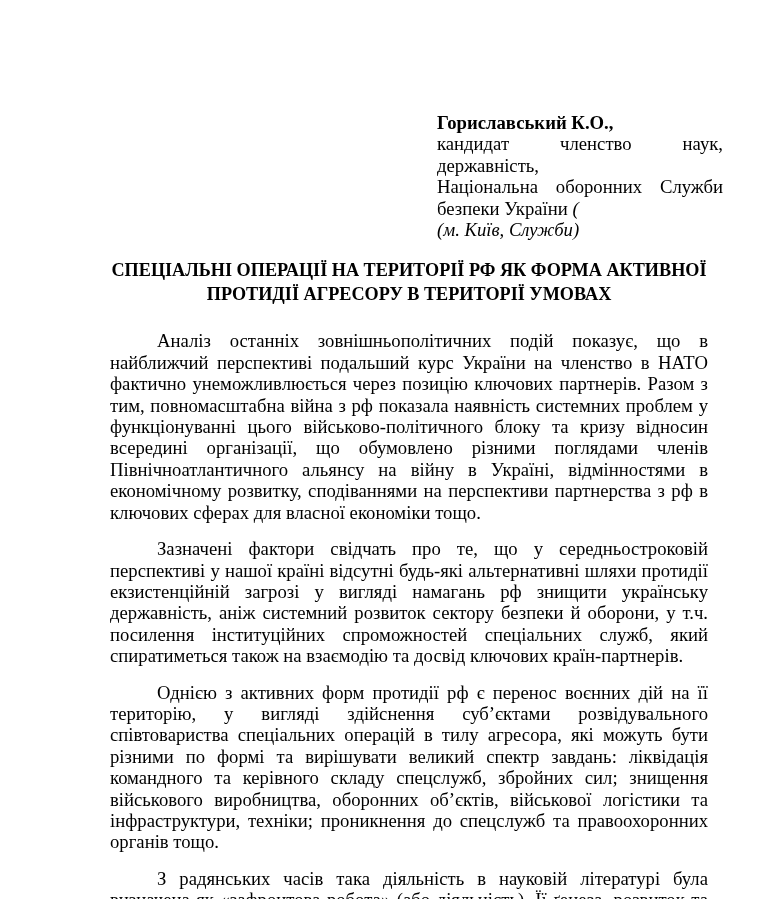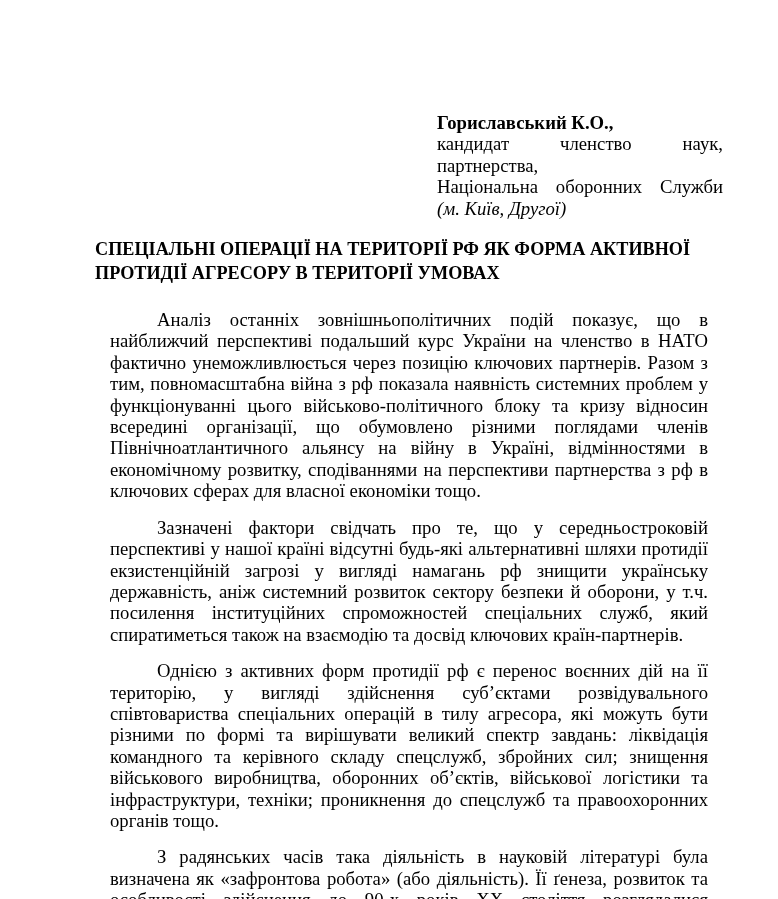--- a/index.html
+++ b/index.html
@@ -28,20 +28,21 @@
     margin: 0;
   }
   .j {
     text-align: justify;
     text-align-last: justify;
   }
   .b { font-weight: bold; }
   .i { font-style: italic; }
   .title {
     font-weight: bold;
+    text-align: center;
     font-size: 18.2px;
     line-height: 23.5px;
     margin: 19px 0 0 0;
   }
   .title-line {
     display: block;
     white-space: nowrap;
   }
   .body-text {
     margin-top: 24px;
@@ -53,23 +54,24 @@
   }
 </style>
 </head>
 <body>
 
 <div class="page">
 
   <div class="author-block">
     <p class="b">Гориславський К.О.,</p>
     <p class="j">кандидат членство наук,</p>
-    <p>партнерства,</p>
+    <p>державність,</p>
     <p class="j">Національна оборонних Служби</p>
-    <p class="i">(м. Київ, Другої)</p>
+    <p><span>безпеки України </span><span class="i">(</span></p>
+    <p class="i">(м. Київ, Служби)</p>
   </div>
 
   <h1 class="title">
     <span class="title-line">СПЕЦІАЛЬНІ ОПЕРАЦІЇ НА ТЕРИТОРІЇ РФ ЯК ФОРМА АКТИВНОЇ</span>
     <span class="title-line">ПРОТИДІЇ АГРЕСОРУ В ТЕРИТОРІЇ УМОВАХ</span>
   </h1>
 
   <div class="body-text">
     <p>Аналіз останніх зовнішньополітичних подій показує, що в найближчий перспективі подальший курс України на членство в НАТО фактично унеможливлюється через позицію ключових партнерів. Разом з тим, повномасштабна війна з рф показала наявність системних проблем у функціонуванні цього військово-політичного блоку та кризу відносин всередині організації, що обумовлено різними поглядами членів Північноатлантичного альянсу на війну в Україні, відмінностями в економічному розвитку, сподіваннями на перспективи партнерства з рф в ключових сферах для власної економіки тощо.</p>
     <p>Зазначені фактори свідчать про те, що у середньостроковій перспективі у нашої країні відсутні будь-які альтернативні шляхи протидії екзистенційній загрозі у вигляді намагань рф знищити українську державність, аніж системний розвиток сектору безпеки й оборони, у т.ч. посилення інституційних спроможностей спеціальних служб, який спиратиметься також на взаємодію та досвід ключових країн-партнерів.</p>

